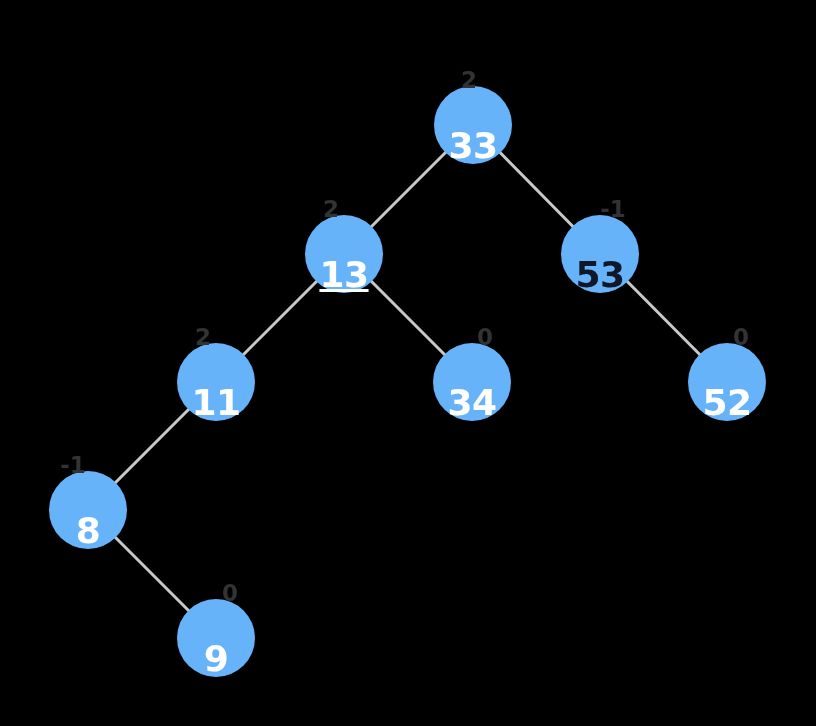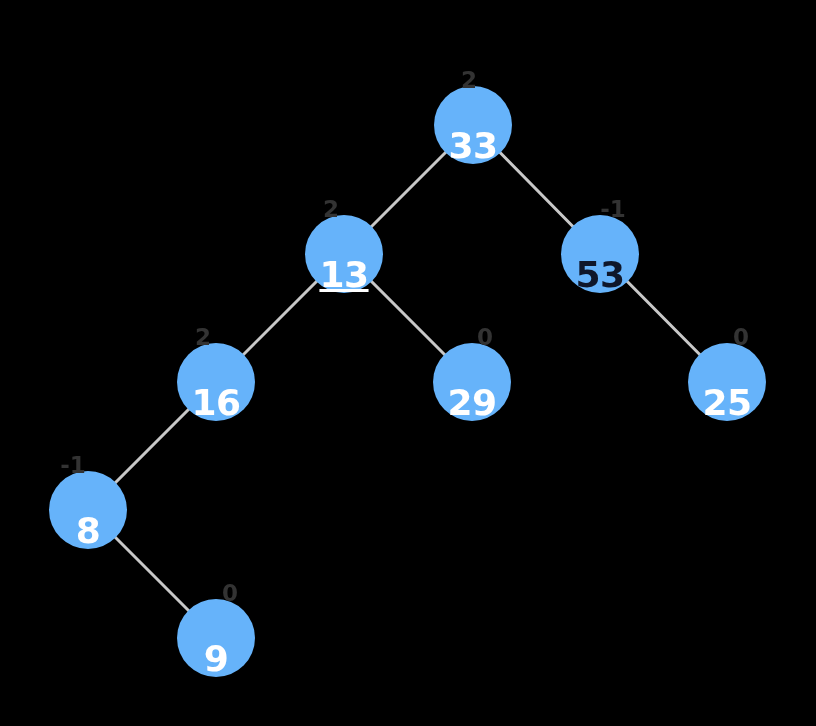--- a/index.html
+++ b/index.html
@@ -73,29 +73,29 @@
       <div class="balance" style="left: 449px; top: 69px; width: 40px; color: rgb(51, 51, 51);">2</div>
       <div class="node" style="left: 305px; top: 215px; width: 78px; height: 78px; background: rgb(102, 179, 250); color: rgb(255, 255, 255); font-size: 36px; text-decoration: underline;">
         <span class="node-label">13</span>
       </div>
       <div class="balance" style="left: 311px; top: 198px; width: 40px; color: rgb(51, 51, 51);">2</div>
       <div class="node" style="left: 561px; top: 215px; width: 78px; height: 78px; background: rgb(102, 179, 250); color: #0f172a; font-size: 36px;">
         <span class="node-label">53</span>
       </div>
       <div class="balance" style="left: 593px; top: 198px; width: 40px; color: rgb(51, 51, 51);">-1</div>
       <div class="node" style="left: 177px; top: 343px; width: 78px; height: 78px; background: rgb(102, 179, 250); color: rgb(255, 255, 255); font-size: 36px;">
-        <span class="node-label">16</span>
+        <span class="node-label">11</span>
       </div>
       <div class="balance" style="left: 183px; top: 326px; width: 40px; color: rgb(51, 51, 51);">2</div>
       <div class="node" style="left: 433px; top: 343px; width: 78px; height: 78px; background: rgb(102, 179, 250); color: rgb(255, 255, 255); font-size: 36px;">
-        <span class="node-label">29</span>
+        <span class="node-label">34</span>
       </div>
       <div class="balance" style="left: 465px; top: 326px; width: 40px; color: rgb(51, 51, 51);">0</div>
       <div class="node" style="left: 688px; top: 343px; width: 78px; height: 78px; background: rgb(102, 179, 250); color: rgb(255, 255, 255); font-size: 36px;">
-        <span class="node-label">25</span>
+        <span class="node-label">52</span>
       </div>
       <div class="balance" style="left: 721px; top: 326px; width: 40px; color: rgb(51, 51, 51);">0</div>
       <div class="node" style="left: 49px; top: 471px; width: 78px; height: 78px; background: rgb(102, 179, 250); color: rgb(255, 255, 255); font-size: 36px;">
         <span class="node-label">8</span>
       </div>
       <div class="balance" style="left: 53px; top: 454px; width: 40px; color: rgb(51, 51, 51);">-1</div>
       <div class="node" style="left: 177px; top: 599px; width: 78px; height: 78px; background: rgb(102, 179, 250); color: rgb(255, 255, 255); font-size: 36px;">
         <span class="node-label">9</span>
       </div>
       <div class="balance" style="left: 210px; top: 582px; width: 40px; color: rgb(51, 51, 51);">0</div>

